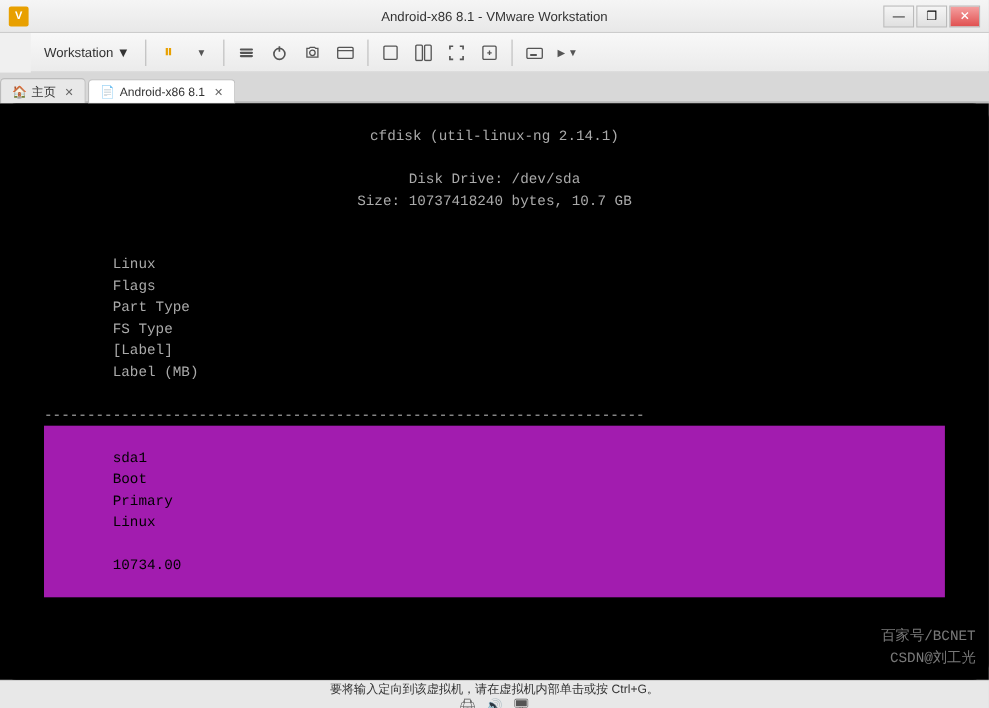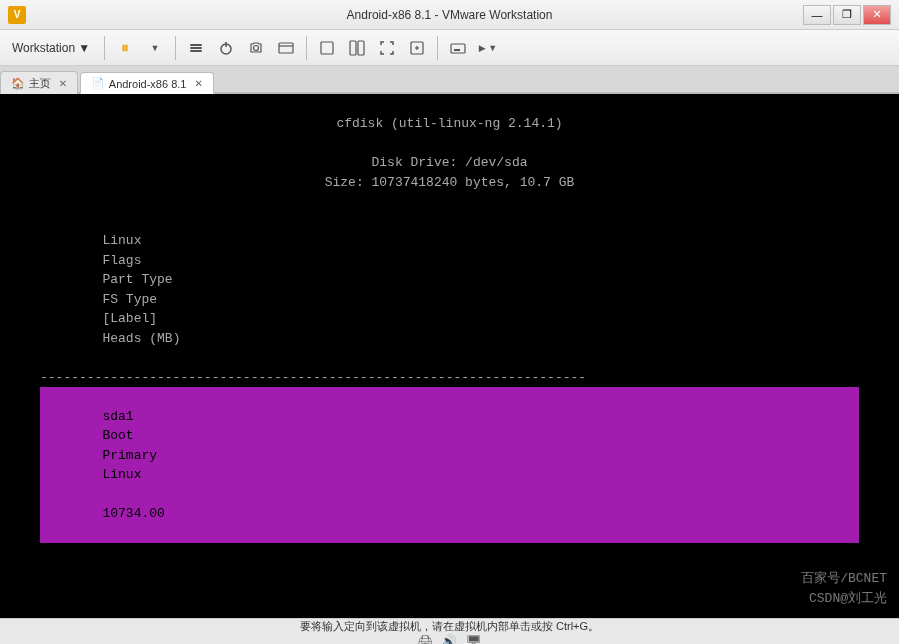--- a/index.html
+++ b/index.html
@@ -37,20 +37,21 @@
 
     
     #menu-bar {
       height: 36px;
       background: linear-gradient(to bottom, #f8f8f8, #ebebeb);
       border-bottom: 1px solid #ccc;
       display: flex;
       align-items: center;
       padding: 16px 4px;
       gap: 2px;
+      margin-left: 28px;
     }
     .menu-item {
       display: flex; align-items: center; gap: 3px;
       padding: 4px 8px; cursor: pointer; border-radius: 3px;
       font-size: 12px; color: #333;
     }
     .toolbar-sep { width: 1px; height: 24px; background: #bbb; margin: 0 4px; }
     .toolbar-btn {
       width: 28px; height: 26px; border: 1px solid transparent; background: transparent;
       cursor: pointer; display: flex; align-items: center; justify-content: center;
@@ -248,21 +249,21 @@
       <div class="term-line">&nbsp;</div>
       <div class="term-line term-center">Disk Drive: /dev/sda</div>
       <div class="term-line term-center">Size: 10737418240 bytes, 10.7 GB</div>
       <div class="term-line">&nbsp;</div>
       <div class="term-line">
         <span style="display:inline-block; min-width:90px;">Linux</span>
         <span style="display:inline-block; min-width:90px;">Flags</span>
         <span style="display:inline-block; min-width:110px;">Part Type</span>
         <span style="display:inline-block; min-width:100px;">FS Type</span>
         <span style="display:inline-block; min-width:120px;">[Label]</span>
-        <span style="display:inline-block;">Heads (MB)</span>
+        <span style="display:inline-block;">Label (MB)</span>
       </div>
       <div class="term-line term-divider">----------------------------------------------------------------------</div>
 
       <div class="term-line" style="background:#a21caf; color:#000; display:block;">
         <span style="display:inline-block; min-width:90px;">sda1</span>
         <span style="display:inline-block; min-width:90px;">Boot</span>
         <span style="display:inline-block; min-width:110px;">Primary</span>
         <span style="display:inline-block; min-width:100px;">Linux</span>
         <span style="display:inline-block; min-width:120px;"></span>
         <span style="display:inline-block;">10734.00</span>

